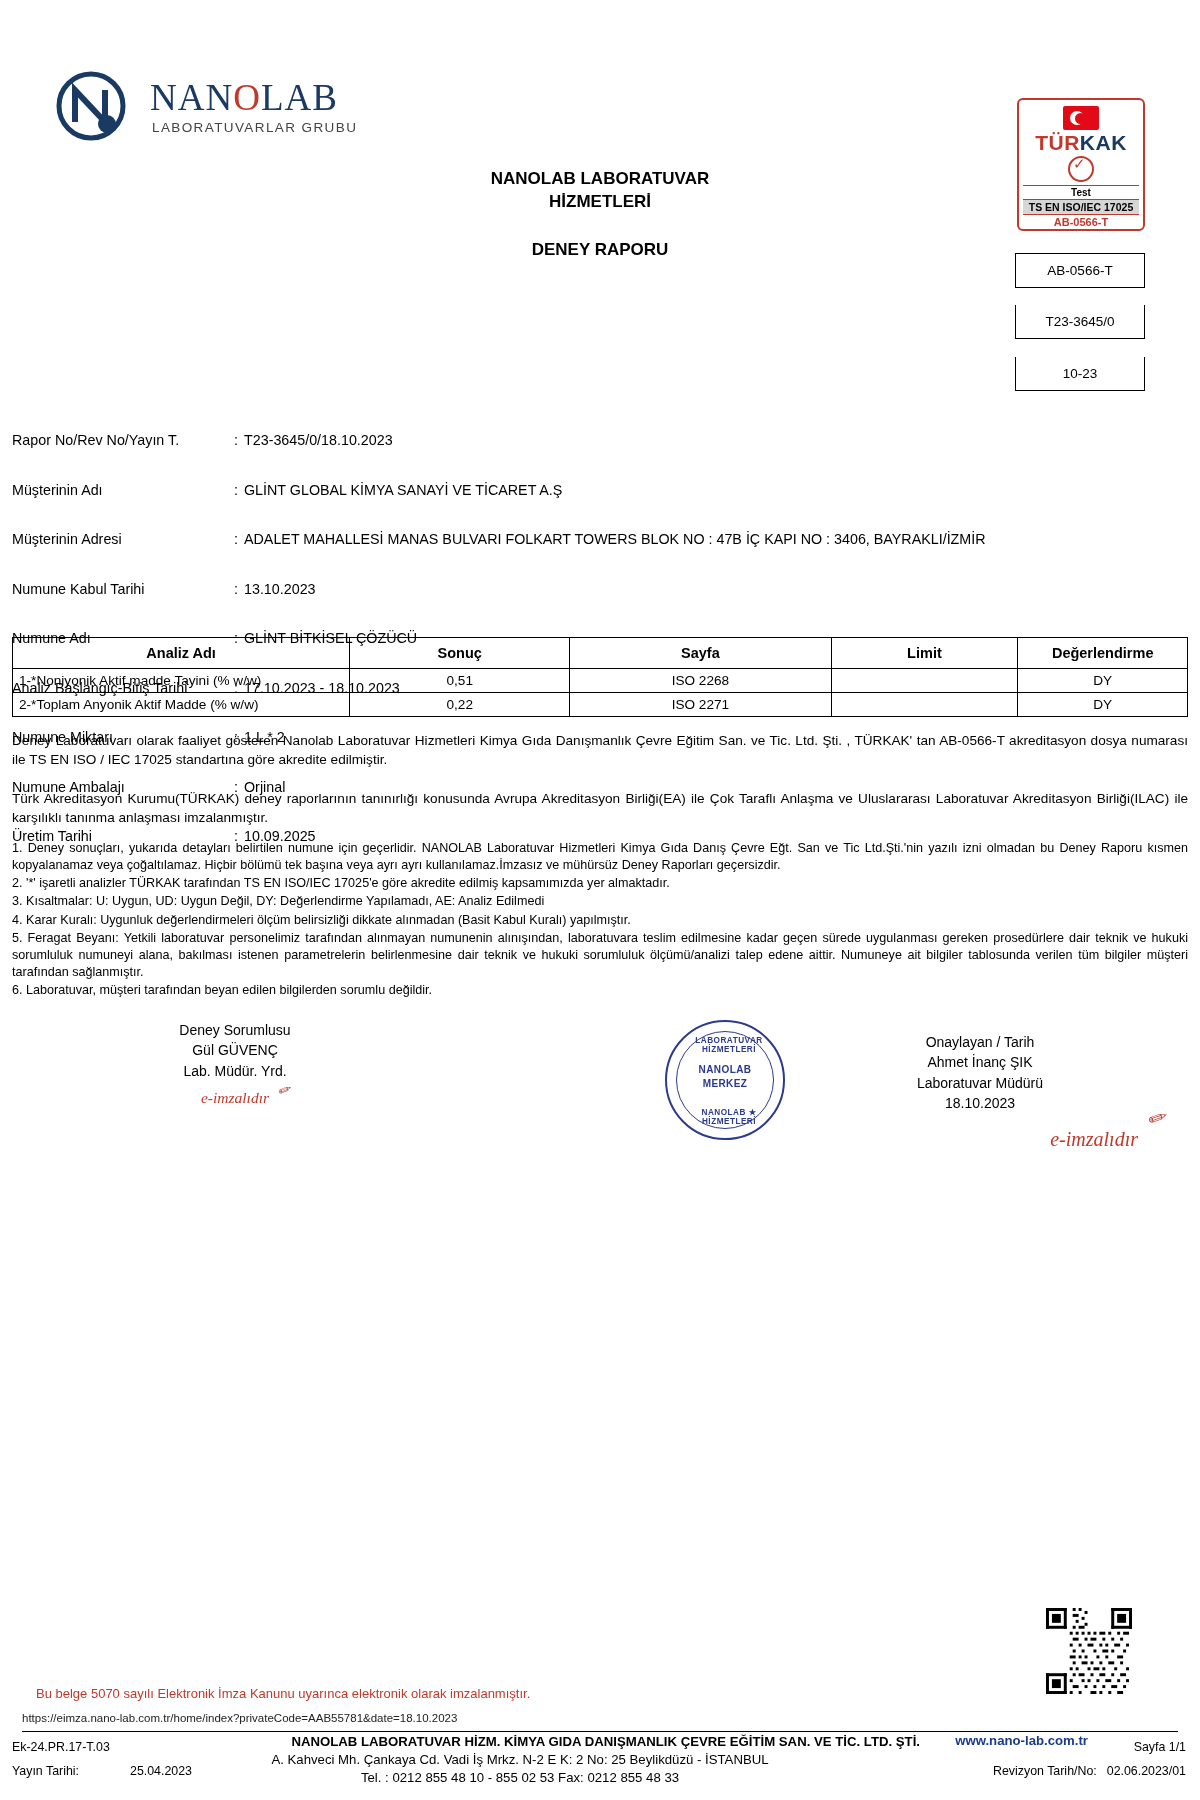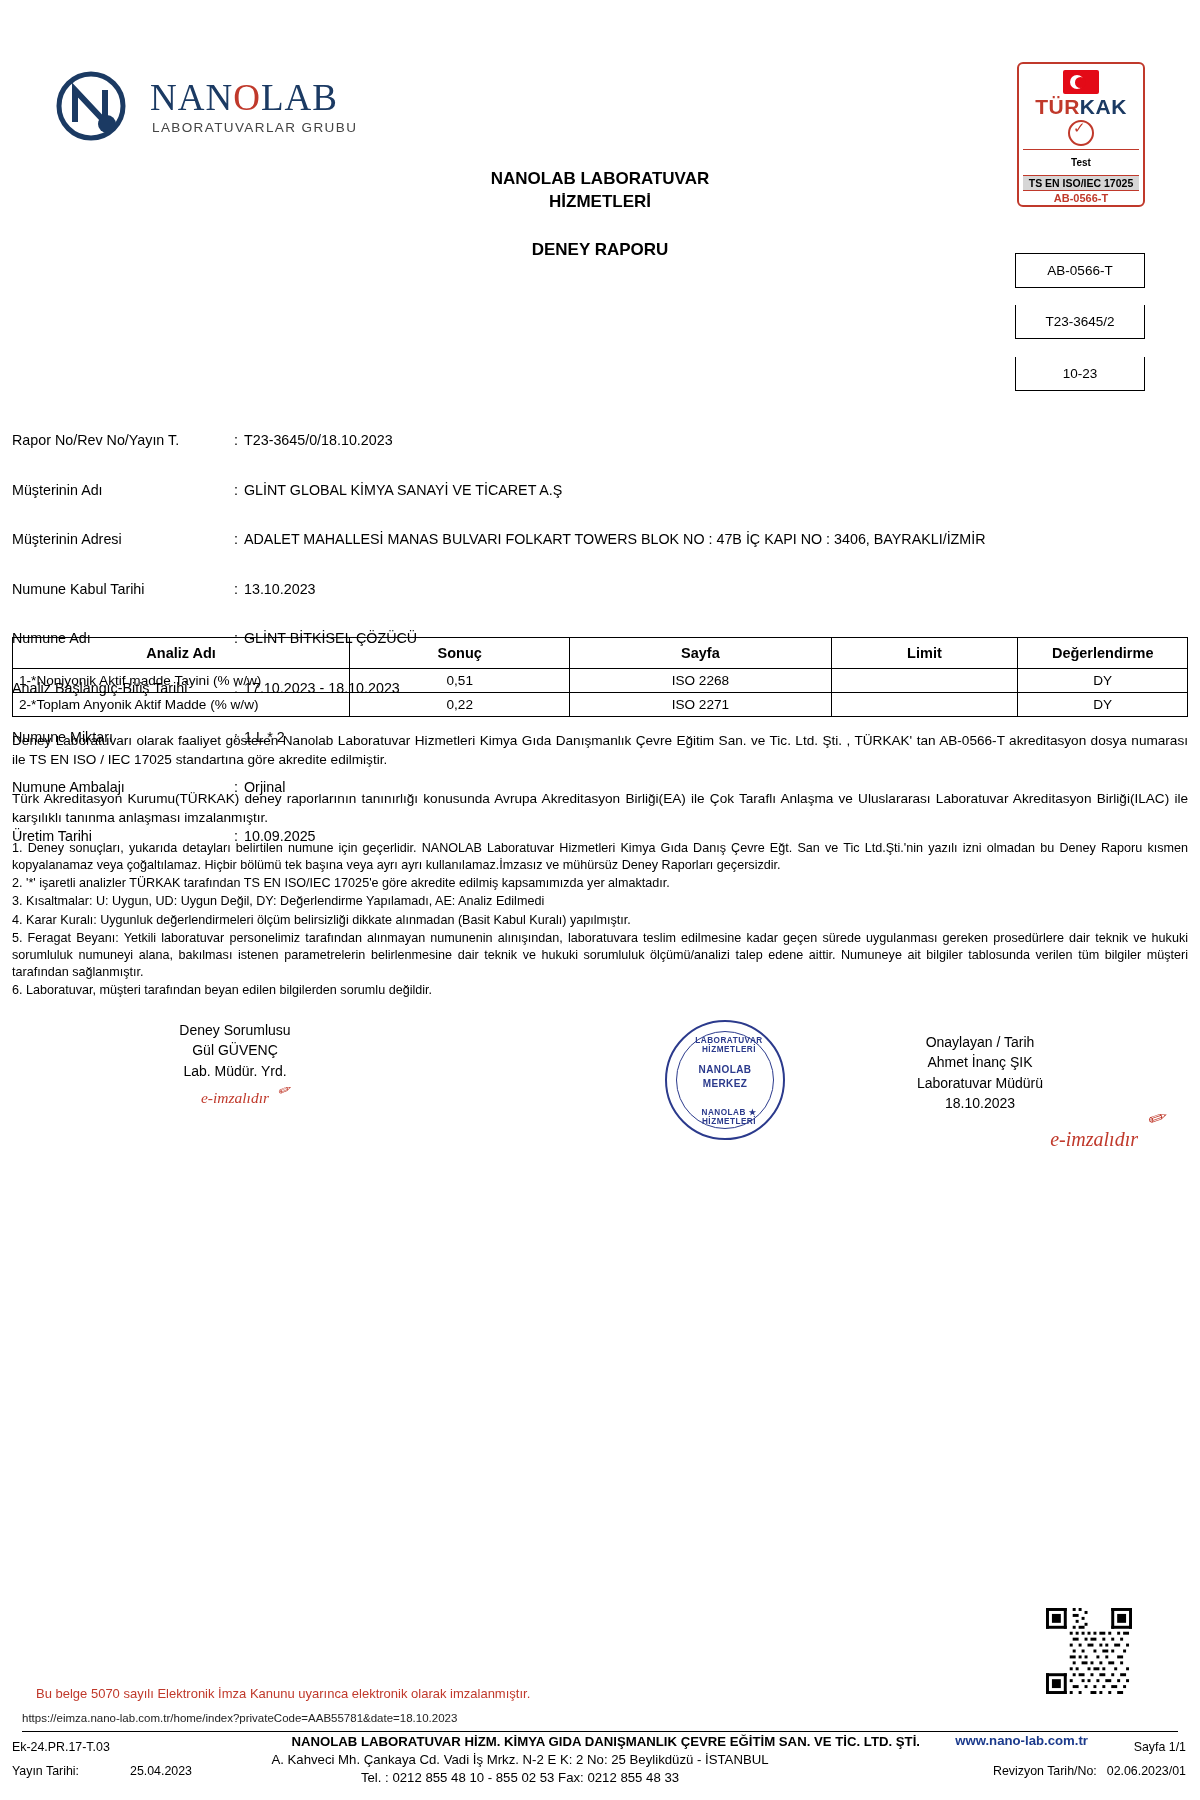--- a/index.html
+++ b/index.html
@@ -78,20 +78,21 @@
     position: absolute;
     right: 55px;
     top: 62px;
     width: 128px;
   }
   .turkak-box {
     border: 2px solid #c0392b;
     border-radius: 6px;
     padding: 4px 4px 0 4px;
     text-align: center;
+    margin-top: 36px;
   }
   .turkak-flag {
     width: 36px; height: 24px;
     background: #e30a17;
     margin: 2px auto 2px auto;
     position: relative;
     border-radius: 2px;
   }
   .turkak-flag::before {
     content: "";
@@ -128,21 +129,21 @@
     content: "✓";
     position: absolute;
     left: 3px; top: -3px;
     font-size: 15px;
     color: #c0392b;
   }
   .turkak-test {
     border-top: 1px solid #c0392b;
     font-size: 10px;
     font-weight: bold;
-    padding: 7px 0;
+    padding: 1px 0;
     background: #fff;
   }
   .turkak-std {
     background: #d6d6d6;
     font-size: 10.5px;
     font-weight: bold;
     padding: 1px 0;
     border-top: 1px solid #c0392b;
   }
   .turkak-code {
@@ -427,21 +428,21 @@
         <span>TÜR</span><span class="k2">KAK</span>
       </div>
       <div class="turkak-check"></div>
       <div class="turkak-test">Test</div>
       <div class="turkak-std">TS EN ISO/IEC 17025</div>
       <div class="turkak-code">AB-0566-T</div>
     </div>
   </div>
 
   <div class="codebox c1">AB-0566-T</div>
-  <div class="codebox c2">T23-3645/2</div>
+  <div class="codebox c2">T23-3645/0</div>
   <div class="codebox c3">10-23</div>
 
   <div class="meta">
     <div class="meta-row">
       <div class="meta-label">Rapor No/Rev No/Yayın T.</div>
       <div class="meta-colon">:</div>
       <div class="meta-value">T23-3645/0/18.10.2023</div>
     </div>
     <div class="meta-row">
       <div class="meta-label">Müşterinin Adı</div>

